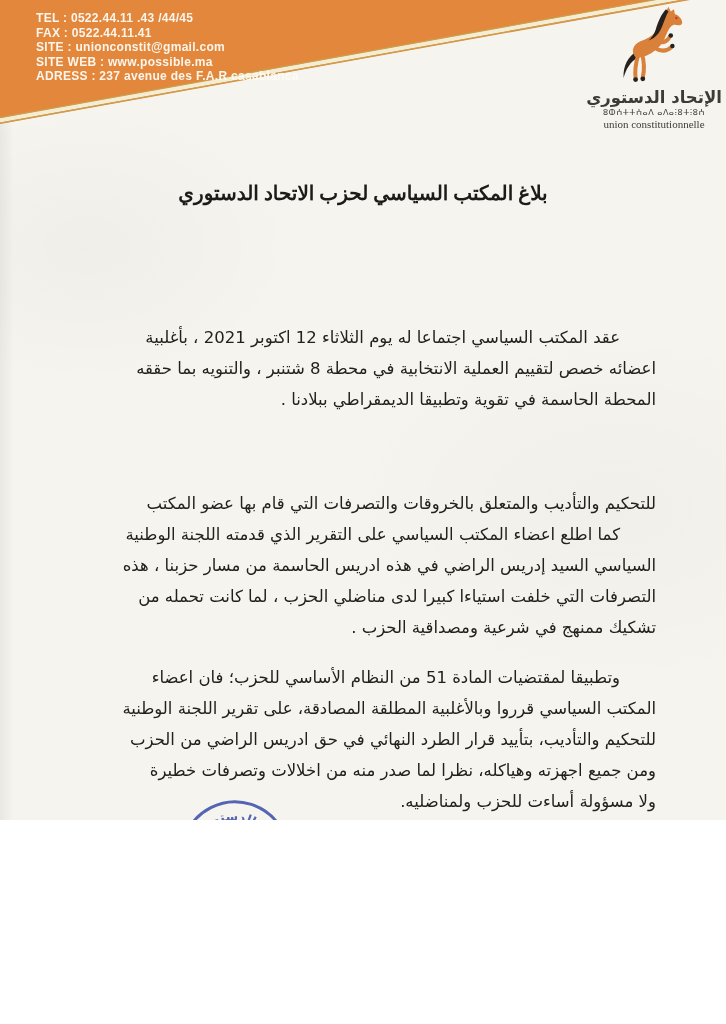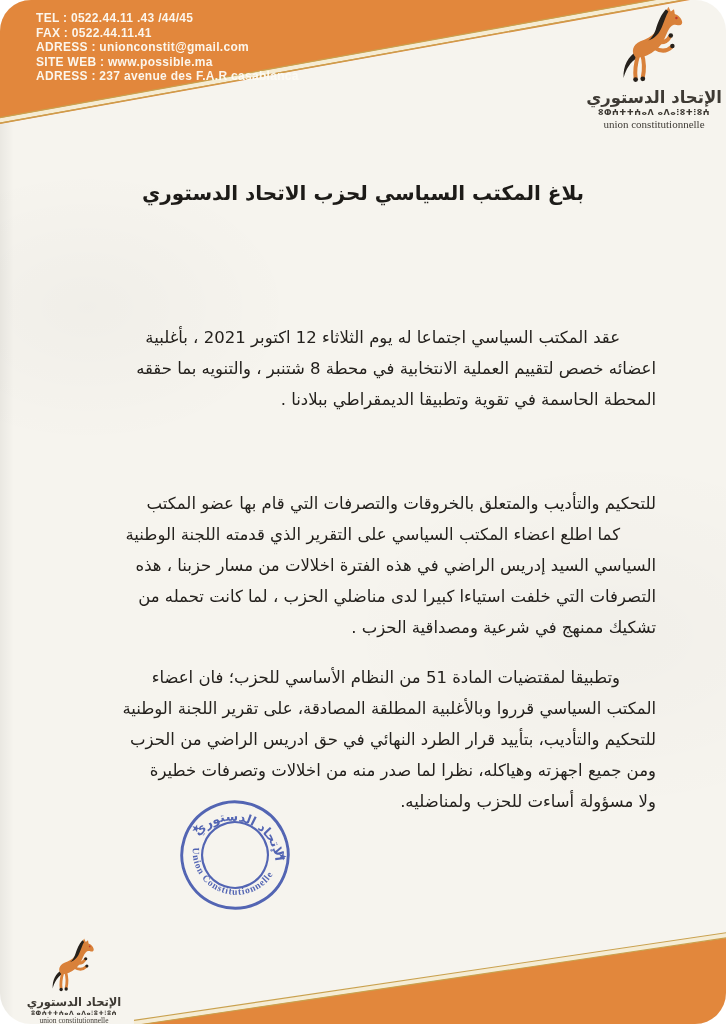--- a/index.html
+++ b/index.html
@@ -1,50 +1,49 @@
 <!DOCTYPE html>
 <html lang="ar"><head>
 <meta charset="utf-8">
 <style>
   html,body{margin:0;padding:0;}
   .page{
-    position:relative; width:726px; height:1024px; overflow:hidden;
+    position:relative; width:726px; height:820px; overflow:hidden;
     background:#f6f4ee;
     background-image:
       radial-gradient(ellipse 300px 200px at 12% 30%, rgba(0,0,0,0.025), transparent 70%),
       radial-gradient(ellipse 400px 260px at 85% 62%, rgba(0,0,0,0.018), transparent 70%),
       linear-gradient(90deg, rgba(0,0,0,0.05), rgba(0,0,0,0) 14px);
     font-family:"DejaVu Sans", sans-serif;
-    border-radius:31px;
   }
   .band{position:absolute; left:0; display:block;}
   .band-top{top:0;}
   .band-bottom{top:932px;}
   .contact{
     position:absolute; left:36px; top:11px; color:#fdfcf6; opacity:.95;
     font-family:"Liberation Sans", sans-serif; font-weight:bold;
     font-size:12px; line-height:14.6px; letter-spacing:.3px;
   }
   .logo{position:absolute; text-align:center; color:#3e3a34;}
   .logo-top{left:586px; top:6px; width:136px;}
   .logo-bottom{left:12px; top:938px; width:124px;}
   .logo .horse{display:block; margin:0 auto;}
   .logo .ar{font-weight:bold; direction:rtl;}
   .logo-top .ar{font-size:16.5px; margin-top:2px;}
   .logo-bottom .ar{font-size:11.5px; margin-top:1px;}
-  .logo .tif{font-weight:bold; letter-spacing:.5px;}
+  .logo .tif{font-weight:normal; letter-spacing:.5px;}
   .logo-top .tif{font-size:8px; margin-top:1px;}
   .logo-bottom .tif{font-size:6px;}
   .logo .lat{font-family:"Liberation Serif", serif;}
   .logo-top .lat{font-size:11px; margin-top:1px;}
   .logo-bottom .lat{font-size:7.5px;}
   .doc-title{
     position:absolute; top:181px; left:0; right:0; margin:0;
     text-align:center; direction:rtl;
-    font-size:20px; font-weight:bold; color:#1d1b18;
+    font-size:20px; font-weight:bold; color:#1d1b18;font-family:Liberation Serif, serif;
   }
   .para{
     position:absolute; left:80px; width:576px;
     direction:rtl; text-align:right;
     font-size:16.5px; color:#24211d;
   }
   .para .line{height:31px; line-height:31px; white-space:nowrap;}
   .para .line.first{padding-right:36px;}
   .p1{top:322px;} .p2{top:488px;} .p3{top:662px;}
   .stamp{
@@ -61,21 +60,21 @@
   <svg class="band band-top" width="726" height="140" viewBox="0 0 726 140">
     <polygon points="0,0 690,0 0,124" fill="#e2873c"></polygon>
     <line x1="-4" y1="121" x2="690" y2="-4" stroke="#f5ecd4" stroke-width="4.6"></line>
     <line x1="-4" y1="118.4" x2="690" y2="-6.6" stroke="#c9a14e" stroke-width="1.1"></line>
     <line x1="-4" y1="123.8" x2="690" y2="-1.2" stroke="#c9a14e" stroke-width="1.1"></line>
   </svg>
 
   <div class="contact">
     <div>TEL : 0522.44.11 .43 /44/45</div>
     <div>FAX : 0522.44.11.41</div>
-    <div>ADRESS : unionconstit@gmail.com</div>
+    <div>SITE : unionconstit@gmail.com</div>
     <div>SITE WEB : www.possible.ma</div>
     <div>ADRESS : 237 avenue des F.A.R casablanca</div>
   </div>
 
   <div class="logo logo-top">
     <svg class="horse" width="78" height="80" viewBox="0 0 90 100">
       <path fill="#26211c" d="M23,57 C13,63 6,75 7,90 C10,79 15,70 25,64 C22,62 22,59 23,57 Z"></path>
       <path stroke="#d9813a" stroke-width="5" stroke-linecap="round" fill="none" d="M30,60 C33,70 33,80 31,89"></path>
       <path stroke="#d9813a" stroke-width="5" stroke-linecap="round" fill="none" d="M25,62 C22,72 21,82 22,90"></path>
       <circle cx="31" cy="91" r="3" fill="#26211c"></circle>
@@ -97,21 +96,21 @@
 
   <div class="para p1">
     <div class="line first">عقد المكتب السياسي اجتماعا له يوم الثلاثاء 12 اكتوبر 2021 ، بأغلبية</div>
     <div class="line">اعضائه خصص لتقييم العملية الانتخابية في محطة 8 شتنبر ، والتنويه بما حققه</div>
     <div class="line">المحطة الحاسمة في تقوية وتطبيقا الديمقراطي ببلادنا .</div>
   </div>
 
   <div class="para p2">
     <div class="line">للتحكيم والتأديب والمتعلق بالخروقات والتصرفات التي قام بها عضو المكتب</div>
     <div class="line first">كما اطلع اعضاء المكتب السياسي على التقرير الذي قدمته اللجنة الوطنية</div>
-    <div class="line">السياسي السيد إدريس الراضي في هذه الفترة اخلالات من مسار حزبنا ، هذه</div>
+    <div class="line">السياسي السيد إدريس الراضي في هذه ادريس الحاسمة من مسار حزبنا ، هذه</div>
     <div class="line">التصرفات التي خلفت استياءا كبيرا لدى مناضلي الحزب ، لما كانت تحمله من</div>
     <div class="line">تشكيك ممنهج في شرعية ومصداقية الحزب .</div>
   </div>
 
   <div class="para p3">
     <div class="line first">وتطبيقا لمقتضيات المادة 51 من النظام الأساسي للحزب؛ فان اعضاء</div>
     <div class="line">المكتب السياسي قرروا وبالأغلبية المطلقة المصادقة، على تقرير اللجنة الوطنية</div>
     <div class="line">للتحكيم والتأديب، بتأييد قرار الطرد النهائي في حق ادريس الراضي من الحزب</div>
     <div class="line">ومن جميع اجهزته وهياكله، نظرا لما صدر منه من اخلالات وتصرفات خطيرة</div>
     <div class="line">ولا مسؤولة أساءت للحزب ولمناضليه.</div>

